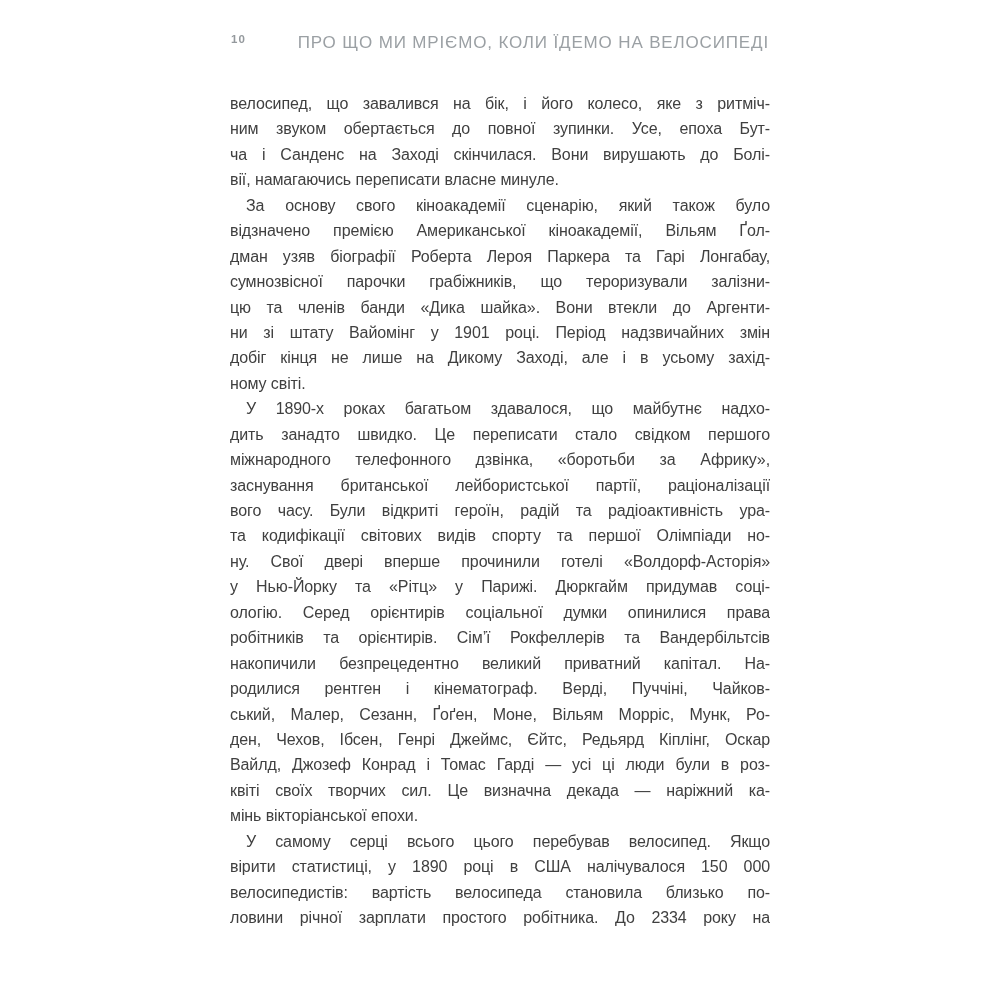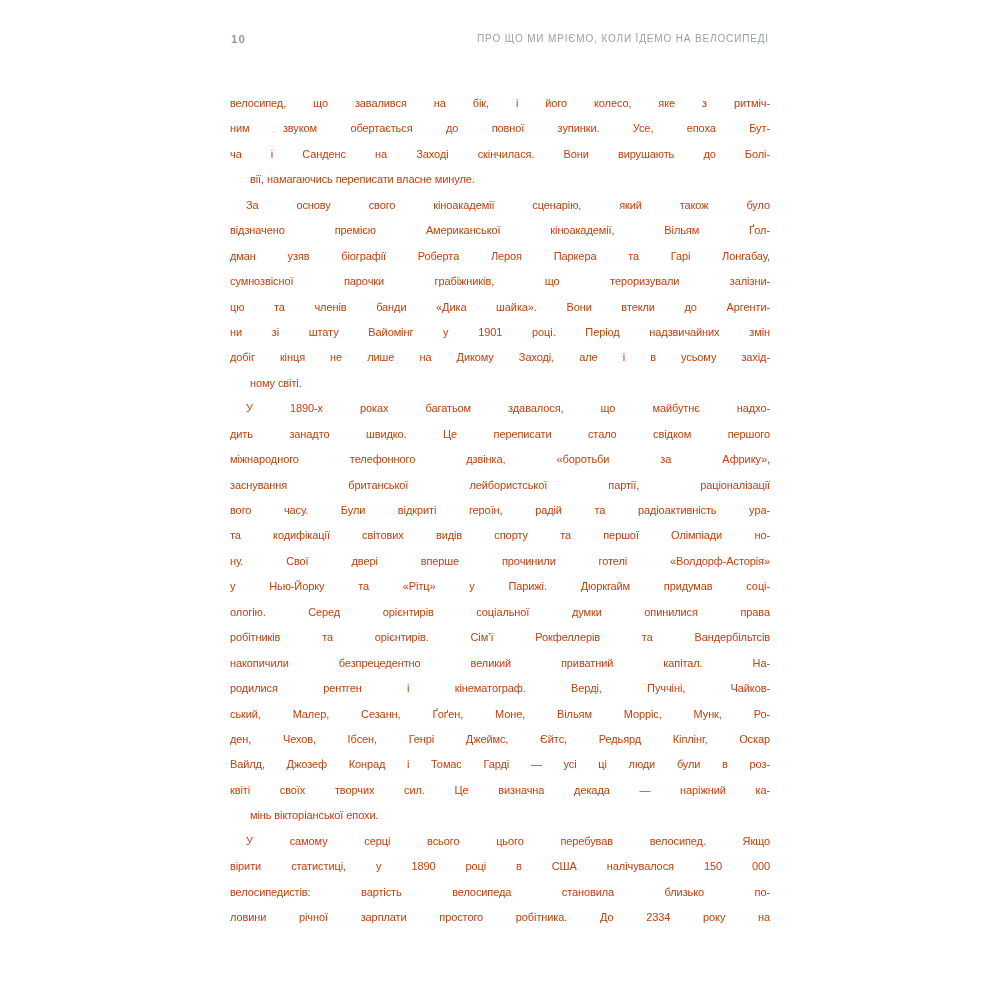--- a/index.html
+++ b/index.html
@@ -18,46 +18,45 @@
     top: 33px;
     font-size: 11.5px;
     font-weight: 600;
     letter-spacing: 1px;
     color: #94999d;
   }
   .running-header {
     position: absolute;
     right: 231px;
     top: 33px;
-    font-size: 10px;
+    font-size: 17px;
     font-weight: 400;
     letter-spacing: 0.85px;
     color: #9ba0a4;
     text-transform: uppercase;
     white-space: nowrap;
   }
   .body-text {
     position: absolute;
     left: 230px;
     top: 91px;
     width: 540px;
-    font-size: 11px;
+    font-size: 16px;
     line-height: 25.45px;
-    color: #c2410c;
+    color: #404040;
     letter-spacing: -0.1px;
   }
   .line {
     text-align: justify;
     text-align-last: justify;
     height: 25.45px;
     overflow: hidden;
   }
   .line.endline {
     text-align-last: left;
-    margin-left: 20px;
   }
   .line.indent {
     text-indent: 16px;
   }
 </style>
 </head>
 <body>
 
 <div class="page">
   <div class="page-number">10</div>

